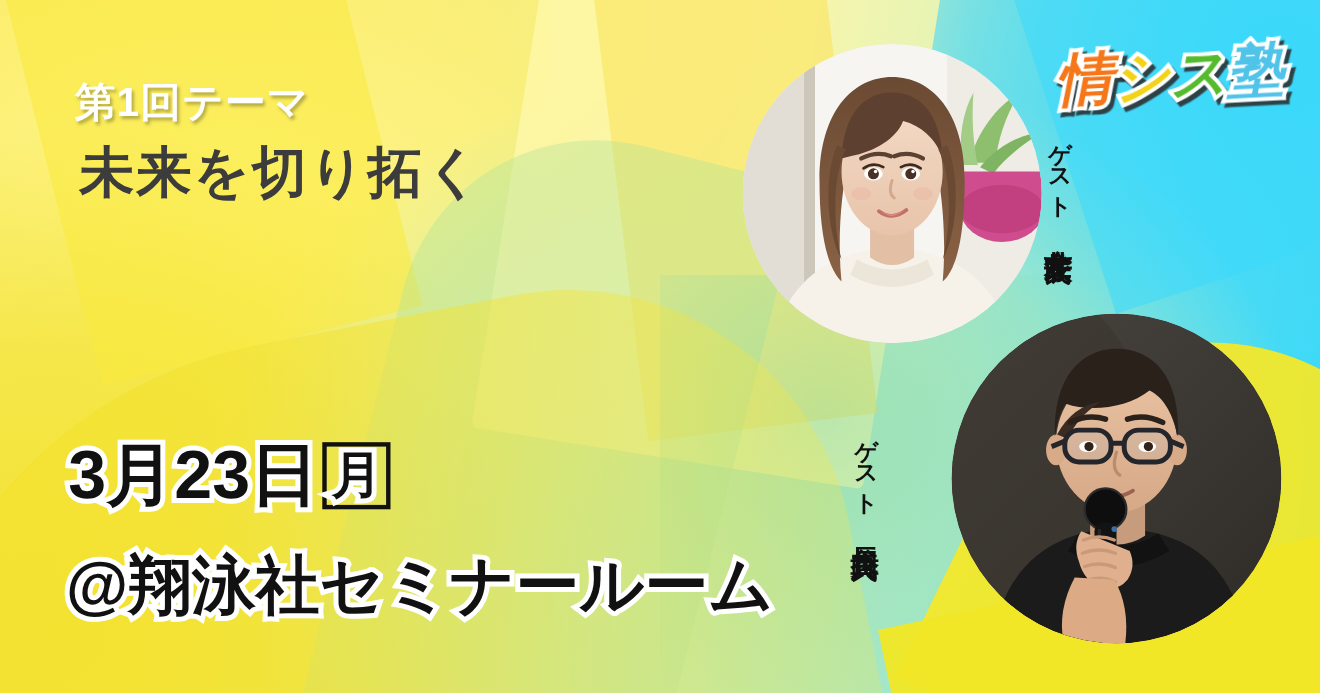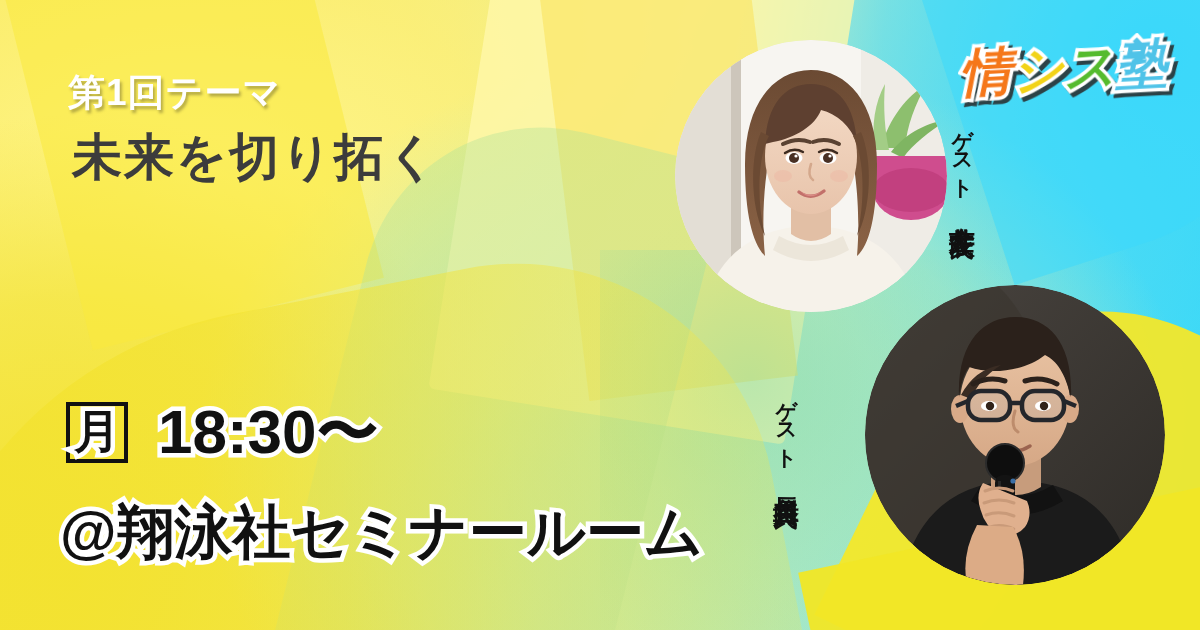--- a/index.html
+++ b/index.html
@@ -406,21 +406,21 @@
   </div>
 
   <div class="left-col">
 
     <div class="kicker">第1回テーマ</div>
 
     <div class="subtitle">未来を切り拓く</div>
 
 
     <div class="dateline">
+      <span>3月23日</span>
       <span class="dayframe">月</span>
-      <span class="timepart">18:30〜</span>
     </div>
 
     <div class="venue">@翔泳社セミナールーム</div>
 
   </div>
 
 </div>
 
 </body></html>

